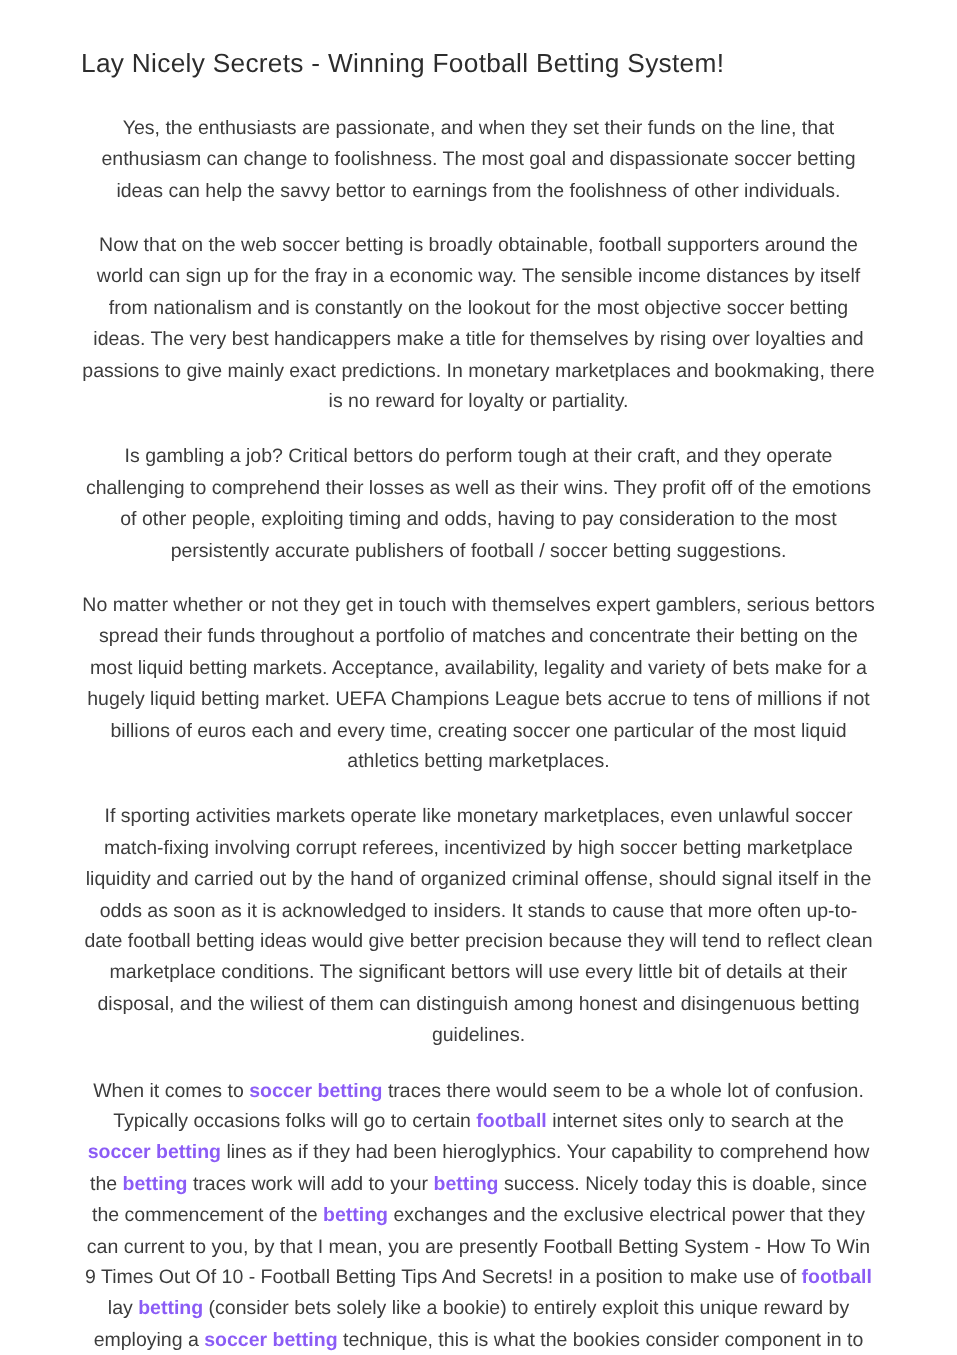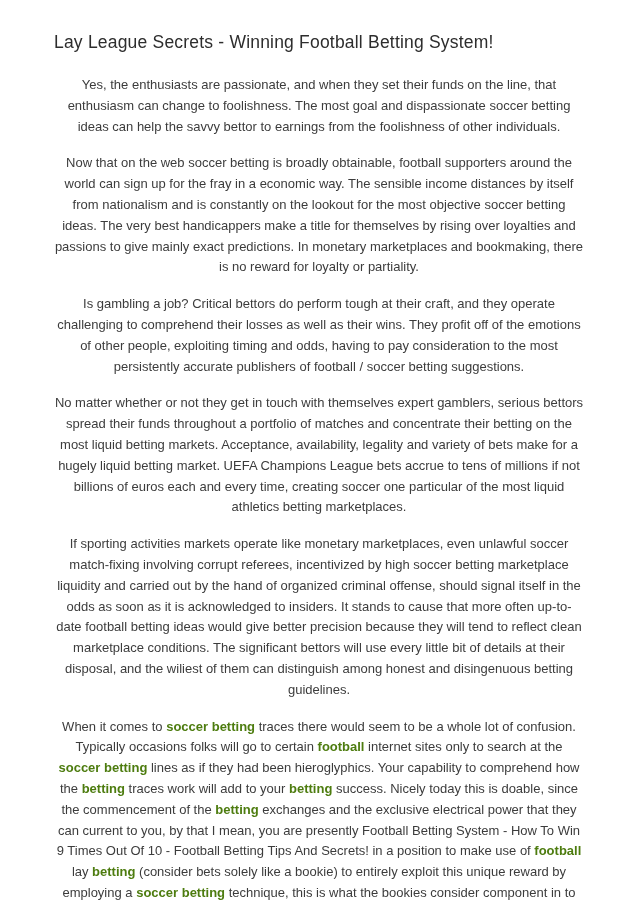--- a/index.html
+++ b/index.html
@@ -25,28 +25,28 @@
   }
   .doc-body p {
     font-size: 13px;
     line-height: 20.8px;
     color: #3c3c3c;
     margin: 0 0 16px 0;
     text-align: center;
   }
   .doc-body b {
     font-weight: 700;
-    color: #4d7c0f;
+    color: #8b5cf6;
   }
 </style>
 </head>
 <body>
 
 <div class="doc-page">
-  <h1 class="doc-title">Lay League Secrets - Winning Football Betting System!</h1>
+  <h1 class="doc-title">Lay Nicely Secrets - Winning Football Betting System!</h1>
   <div class="doc-body">
       <p><span>Yes, the enthusiasts are passionate, and when they set their funds on the line, that enthusiasm can change to foolishness. The most goal and dispassionate soccer betting ideas can help the savvy bettor to earnings from the foolishness of other individuals.</span></p>
       <p><span>Now that on the web soccer betting is broadly obtainable, football supporters around the world can sign up for the fray in a economic way. The sensible income distances by itself from nationalism and is constantly on the lookout for the most objective soccer betting ideas. The very best handicappers make a title for themselves by rising over loyalties and passions to give mainly exact predictions. In monetary marketplaces and bookmaking, there is no reward for loyalty or partiality.</span></p>
       <p><span>Is gambling a job? Critical bettors do perform tough at their craft, and they operate challenging to comprehend their losses as well as their wins. They profit off of the emotions of other people, exploiting timing and odds, having to pay consideration to the most persistently accurate publishers of football / soccer betting suggestions.</span></p>
       <p><span>No matter whether or not they get in touch with themselves expert gamblers, serious bettors spread their funds throughout a portfolio of matches and concentrate their betting on the most liquid betting markets. Acceptance, availability, legality and variety of bets make for a hugely liquid betting market. UEFA Champions League bets accrue to tens of millions if not billions of euros each and every time, creating soccer one particular of the most liquid athletics betting marketplaces.</span></p>
       <p><span>If sporting activities markets operate like monetary marketplaces, even unlawful soccer match-fixing involving corrupt referees, incentivized by high soccer betting marketplace liquidity and carried out by the hand of organized criminal offense, should signal itself in the odds as soon as it is acknowledged to insiders. It stands to cause that more often up-to-date football betting ideas would give better precision because they will tend to reflect clean marketplace conditions. The significant bettors will use every little bit of details at their disposal, and the wiliest of them can distinguish among honest and disingenuous betting guidelines.</span></p>
       <p><span>When it comes to </span><b>soccer betting</b><span> traces there would seem to be a whole lot of confusion. Typically occasions folks will go to certain </span><b>football</b><span> internet sites only to search at the </span><b>soccer betting</b><span> lines as if they had been hieroglyphics. Your capability to comprehend how the </span><b>betting</b><span> traces work will add to your </span><b>betting</b><span> success. Nicely today this is doable, since the commencement of the </span><b>betting</b><span> exchanges and the exclusive electrical power that they can current to you, by that I mean, you are presently Football Betting System - How To Win 9 Times Out Of 10 - Football Betting Tips And Secrets! in a position to make use of </span><b>football</b><span> lay </span><b>betting</b><span> (consider bets solely like a bookie) to entirely exploit this unique reward by employing a </span><b>soccer betting</b><span> technique, this is what the bookies consider component in to</span></p>
     </div>
 </div>
 

